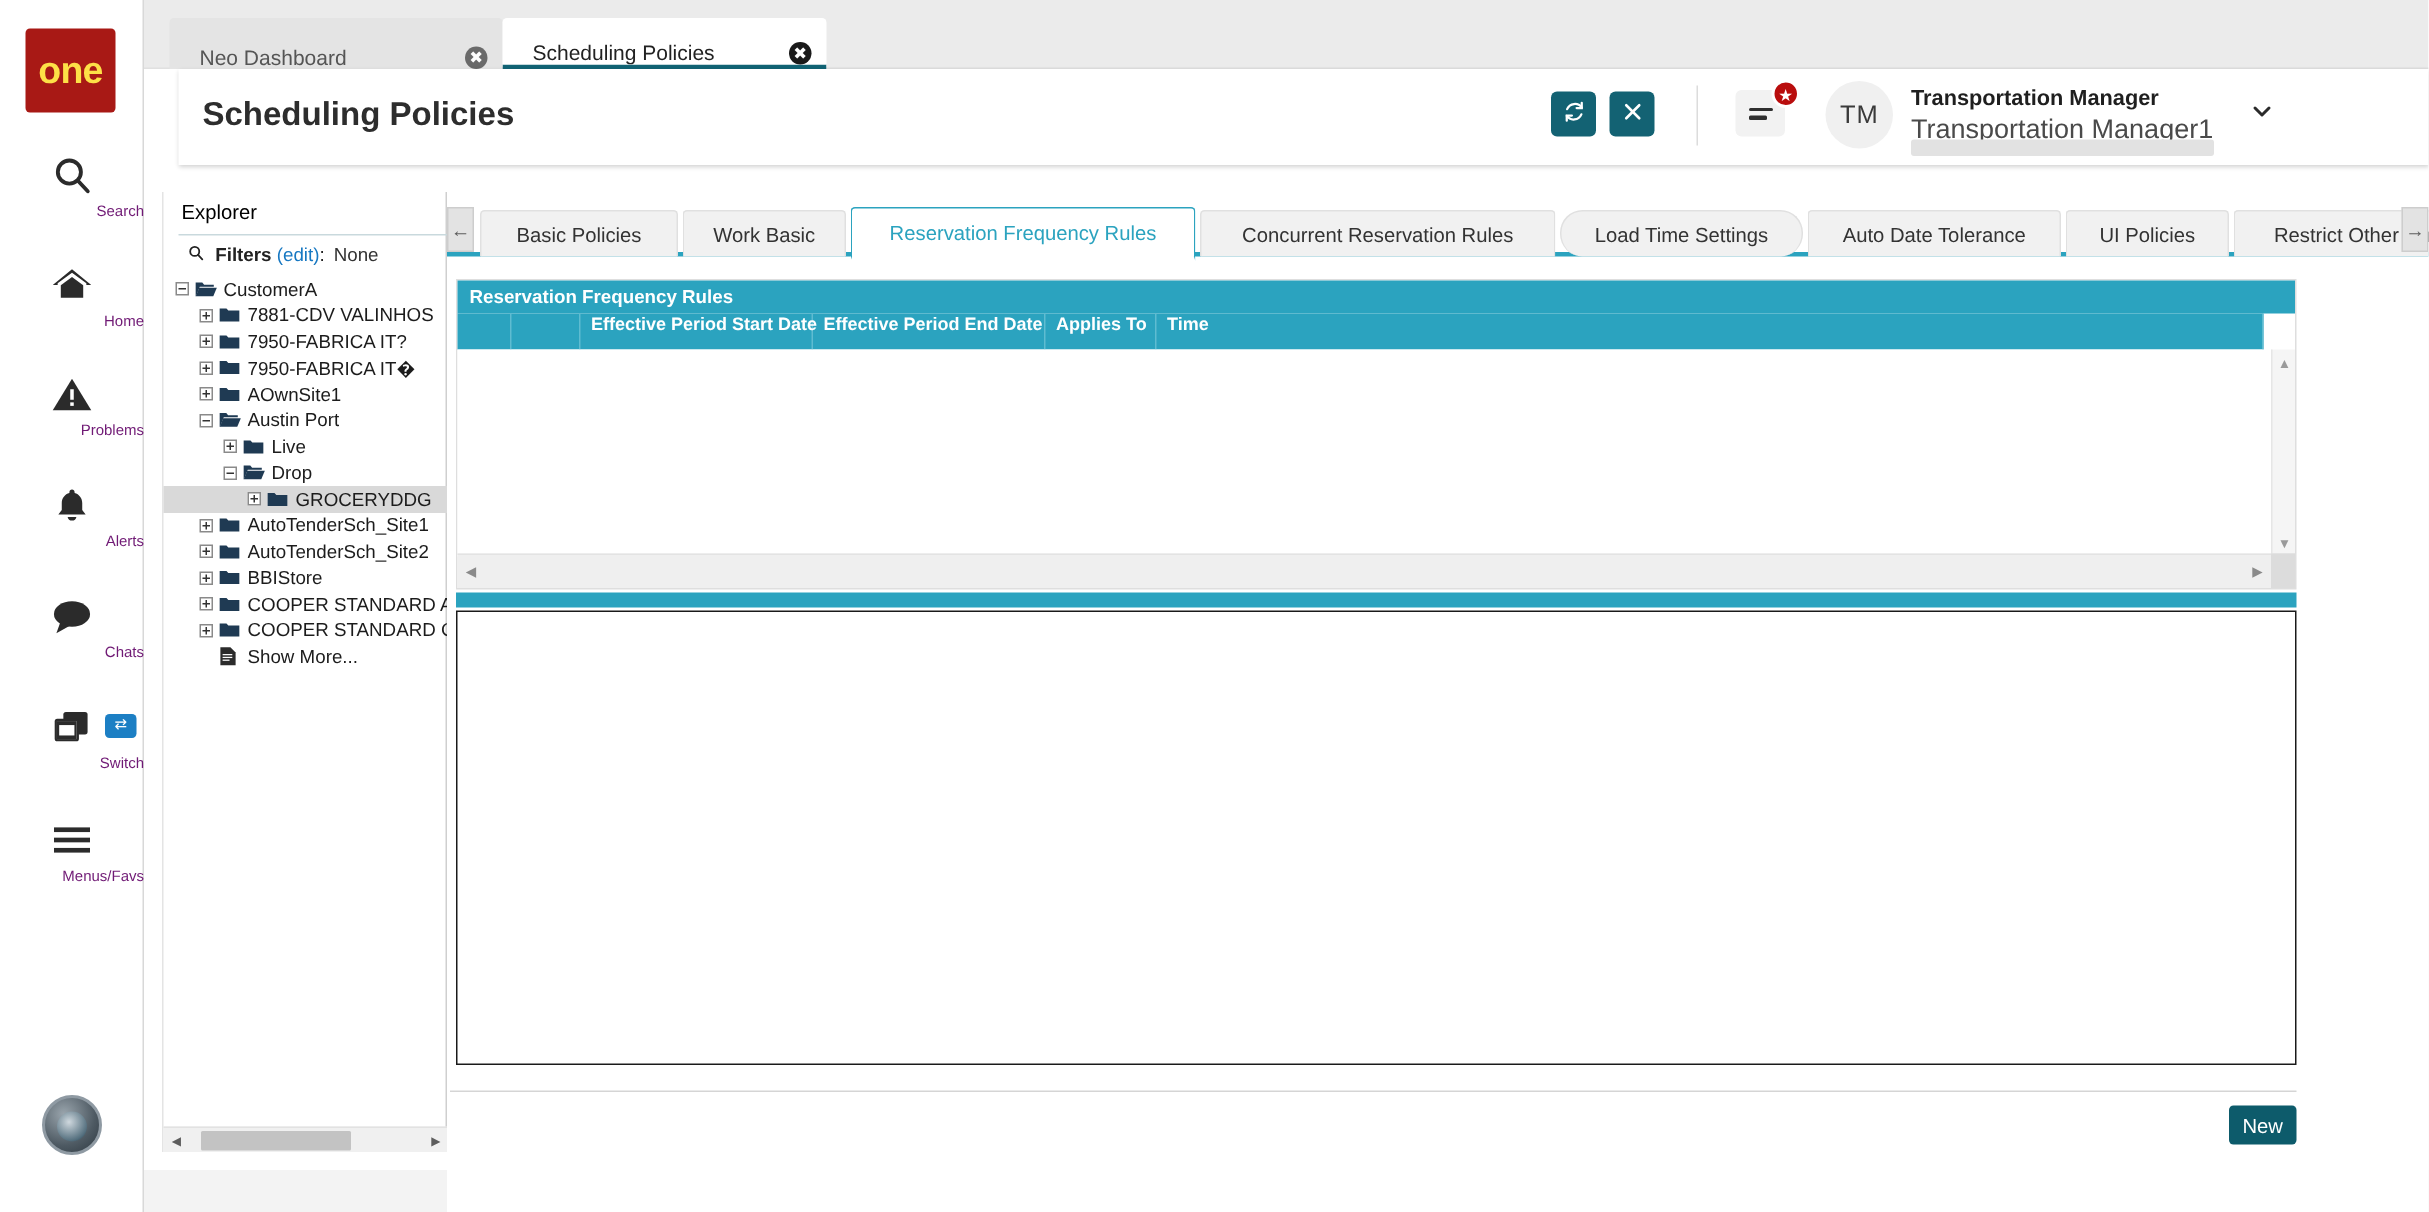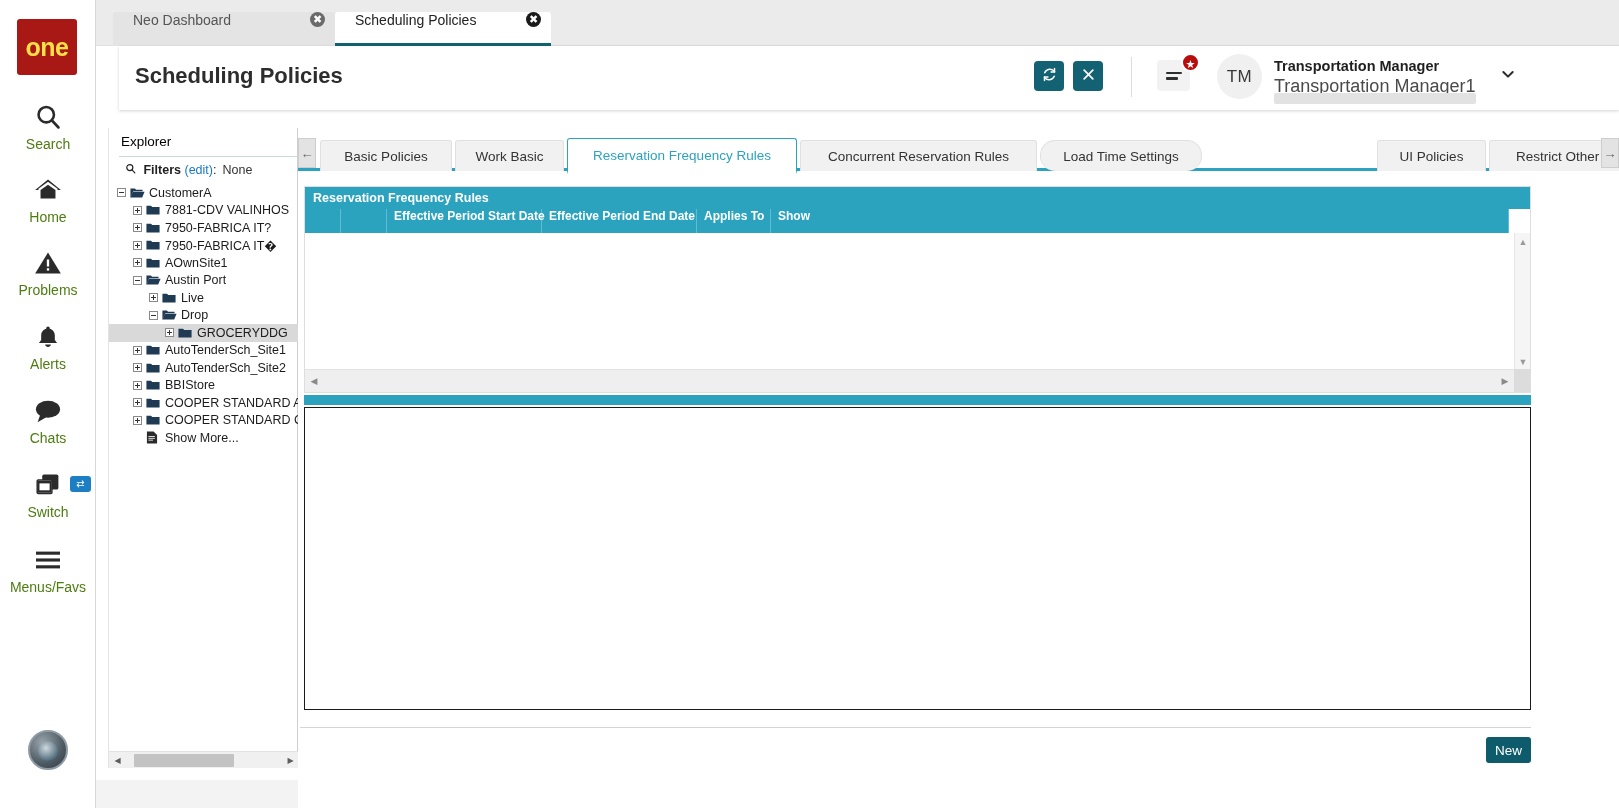--- a/index.html
+++ b/index.html
@@ -34,22 +34,23 @@
   }
   .rail-item {
     position: absolute; left: 0; width: 96px;
     text-align: center; cursor: pointer;
   }
   .rail-icon {
     height: 34px; display: flex; align-items: center; justify-content: center;
     color: #2b2b2b;
   }
   .rail-label {
-    font-size: 14px; color: #4d7c0f; margin-top: 2px;
+    font-size: 10px; color: #701a75; margin-top: 2px;
     font-family: "Liberation Sans", sans-serif;
+    text-align: right;
   }
   .switch-badge {
     position: absolute; left: 70px; top: 8px;
     width: 21px; height: 16px; background: #1c7fc4; border-radius: 3px;
     display: flex; align-items: center; justify-content: center;
     color: #fff; font-size: 10px; line-height: 1;
   }
   .rail-avatar {
     position: absolute; left: 28px; top: 730px;
     width: 40px; height: 40px; border-radius: 50%;
@@ -65,21 +66,21 @@
 
   
   .tabstrip {
     position: absolute; left: 96px; top: 0;
     width: 1523px; height: 46px;
     background: #ebebeb;
     border-bottom: 1px solid #e0e0e0;
   }
   .btab {
     position: absolute; top: 12px; height: 34px;
-    display: flex; align-items: flex-start;
+    display: flex; align-items: flex-end;
     padding: 0 10px 0 20px;
     font-size: 14px; color: #555;
     border-radius: 3px 3px 0 0;
     cursor: pointer;
     font-family: "Liberation Sans", sans-serif;
   }
   .btab.inactive { background: #e4e4e4; }
   .btab.active {
     background: #ffffff;
     border-bottom: 3px solid #116374;
@@ -694,20 +695,23 @@
           <span>Work Basic</span>
         </div>
         <div class="atab active" style="left: 269px; width: 230px;">
           <span>Reservation Frequency Rules</span>
         </div>
         <div class="atab" style="left: 502px; width: 237px;">
           <span>Concurrent Reservation Rules</span>
         </div>
         <div class="atab" style="left: 742px; width: 162px; border-radius: 15px;">
           <span>Load Time Settings</span>
+        </div>
+        <div class="atab" style="left: 907px; width: 169px;">
+          <span>Auto Date Tolerance</span>
         </div>
         <div class="atab" style="left: 1079px; width: 109px;">
           <span>UI Policies</span>
         </div>
         <div class="atab" style="left: 1191px; width: 177px;">
           <span>Restrict Other Times</span>
         </div>
       </div>
 
     <div class="gridwrap">
@@ -722,21 +726,21 @@
           <div class="gh" style="width: 155px; flex: 0 0 155px;">
             <span>Effective Period Start Date</span>
           </div>
           <div class="gh" style="width: 155px; flex: 0 0 155px;">
             <span>Effective Period End Date</span>
           </div>
           <div class="gh" style="width: 74px; flex: 0 0 74px;">
             <span>Applies To</span>
           </div>
           <div class="gh" style="width: 738px; flex: 0 0 738px;">
-            <span>Show</span>
+            <span>Time</span>
           </div>
         </div>
       <div class="grid-body"></div>
 
       <div class="grid-vscroll">
         <div class="varr up">▲</div>
         <div class="varr dn">▼</div>
       </div>
 
       <div class="grid-hscroll">

